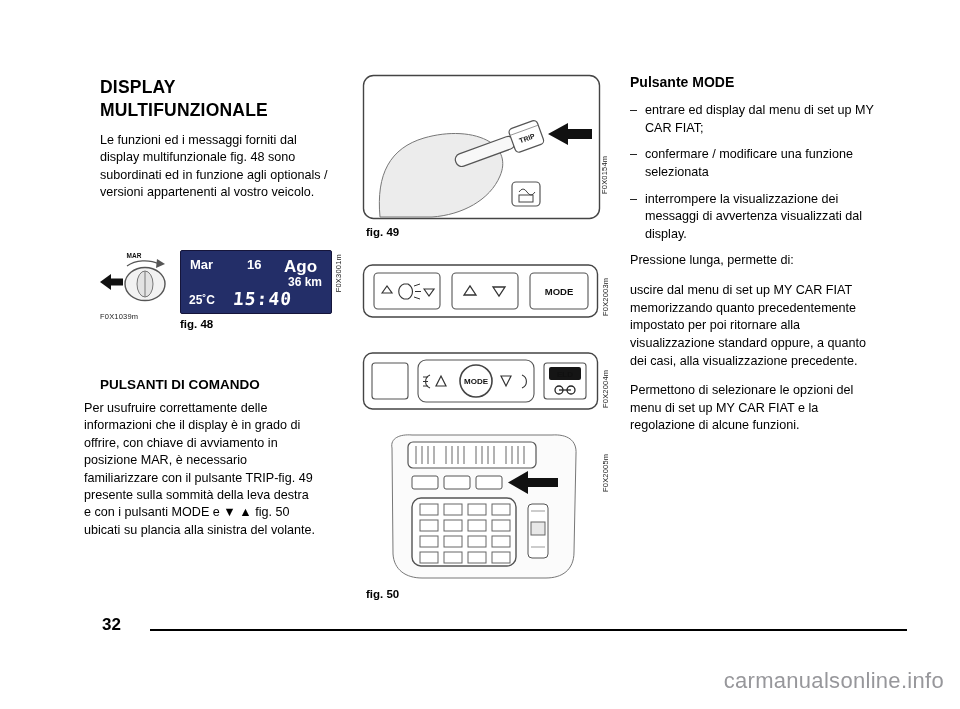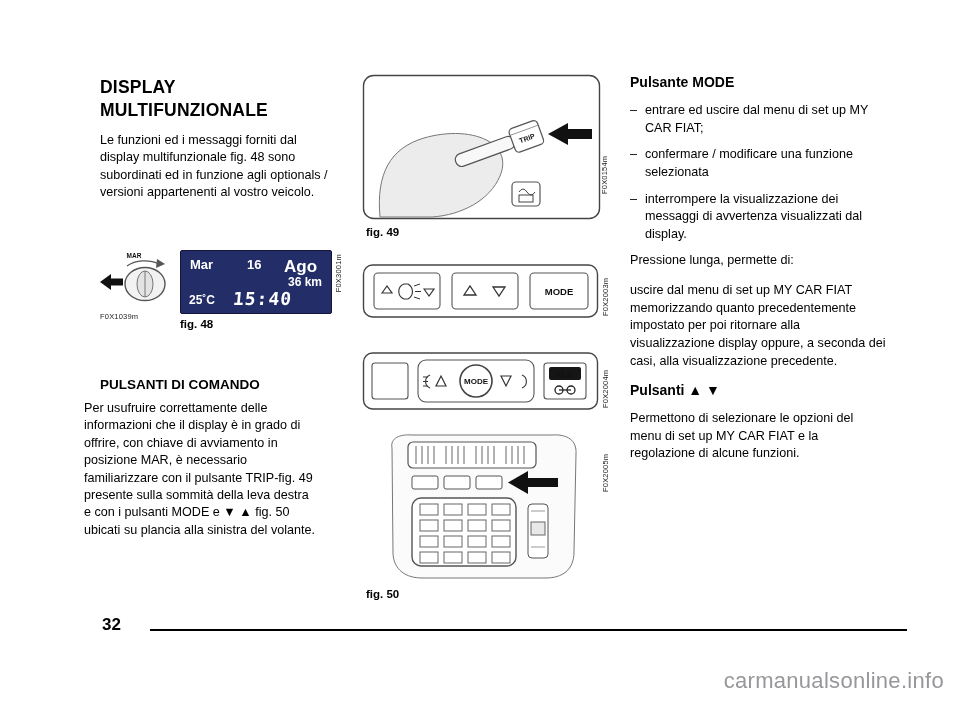--- a/index.html
+++ b/index.html
@@ -189,35 +189,34 @@
     <line x1="169" y1="117" x2="183" y2="117" stroke="#999"></line>
     <text class="codetxt" transform="translate(246 62) rotate(-90)">F0X2005m</text>
   </svg>
   <span class="caption abs" style="left:366px;top:588px;">fig. 50</span>
 
   <div class="col-right abs" style="left:630px;top:74px;width:256px;">
     <h3>Pulsante MODE</h3>
 
     <div class="bullet">
       <span class="m">–</span>
-      <span>entrare ed uscire dal menu di set up MY CAR FIAT;</span>
+      <span>entrare ed display dal menu di set up MY CAR FIAT;</span>
     </div>
     <div class="bullet">
       <span class="m">–</span>
       <span>confermare / modificare una funzione selezionata</span>
     </div>
     <div class="bullet">
       <span class="m">–</span>
       <span>interrompere la visualizzazione dei messaggi di avvertenza visualizzati dal display.</span>
     </div>
 
     <p class="mt14">Pressione lunga, permette di:</p>
-    <p>uscire dal menu di set up MY CAR FIAT memorizzando quanto precedentemente impostato per poi ritornare alla visualizzazione display oppure, a seconda dei casi, alla visualizzazione precedente.</p>
-
-    <h3 class="mt22">Pulsanti ▲ ▼</h3>
+    <p>uscire dal menu di set up MY CAR FIAT memorizzando quanto precedentemente impostato per poi ritornare alla visualizzazione standard oppure, a quanto dei casi, alla visualizzazione precedente.</p>
+
     <p>Permettono di selezionare le opzioni del menu di set up MY CAR FIAT e la regolazione di alcune funzioni.</p>
   </div>
 
   <span class="page-num">32</span>
   <div class="footer-rule"></div>
   <span class="watermark">carmanualsonline.info</span>
 
 </div>
 
 </body></html>

